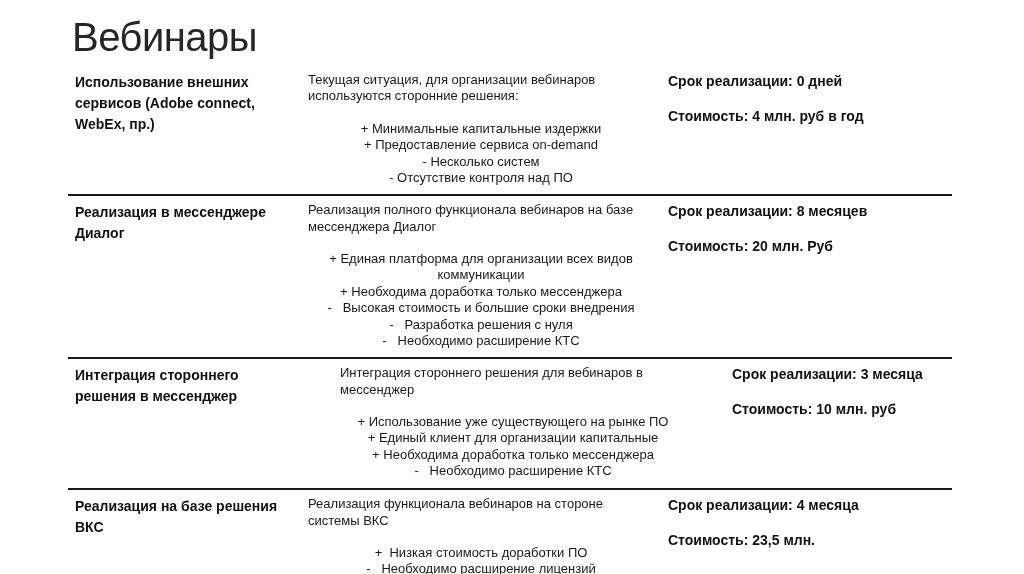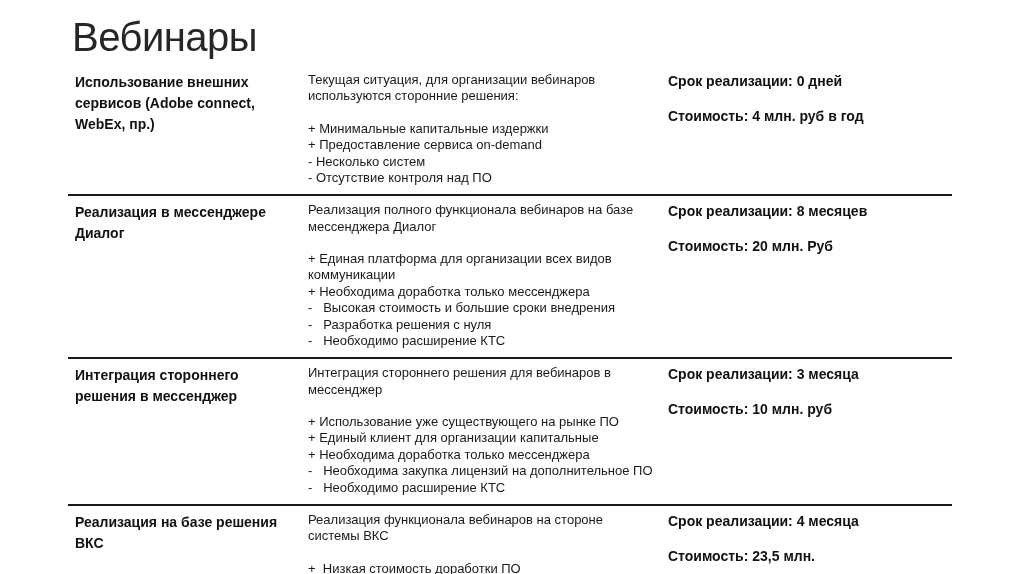--- a/index.html
+++ b/index.html
@@ -39,40 +39,40 @@
   .trow {
     display: grid;
     grid-template-columns: 232px 360px 293px;
     box-sizing: border-box;
   }
   .trow.bordered {
     border-bottom: 2px solid #1a1a1a;
   }
   .row-1 { min-height: 120px; }
   .row-2 { min-height: 145px; }
-  .row-3 { min-height: 131px; }
+  .row-3 { min-height: 131px; gap: 32px; }
   .row-4 { min-height: 106px; }
   .cell {
     box-sizing: border-box;
     padding: 6px 6px 8px 8px;
   }
   .col-option {
     padding-left: 7px;
     font-size: 14px;
     font-weight: bold;
     line-height: 1.5;
     color: #111111;
   }
   .col-desc {
     font-size: 13px;
     line-height: 1.26;
     color: #1a1a1a;
   }
   .intro { white-space: pre-wrap; }
-  .points { margin-top: 16px; }
+  .points { margin-top: 16px; text-align: center; }
   .point  { white-space: pre-wrap; }
   .col-meta {
     font-size: 14px;
     font-weight: bold;
     line-height: 1.3;
     color: #111111;
   }
   .cost { margin-top: 17px; }
 </style>
 </head>
@@ -120,21 +120,20 @@
     </div>
 
     <div class="trow row-3 bordered">
       <div class="cell col-option">Интеграция стороннего решения в мессенджер</div>
       <div class="cell col-desc">
         <div class="intro">Интеграция стороннего решения для вебинаров в мессенджер</div>
         <div class="points">
           <div class="point">+ Использование уже существующего на рынке ПО</div>
           <div class="point">+ Единый клиент для организации капитальные</div>
           <div class="point">+ Необходима доработка только мессенджера</div>
-          <div class="point">-   Необходима закупка лицензий на дополнительное ПО</div>
           <div class="point">-   Необходимо расширение КТС</div>
         </div>
       </div>
       <div class="cell col-meta">
         <div class="timeline">Срок реализации: 3 месяца</div>
         <div class="cost">Стоимость: 10 млн. руб</div>
       </div>
     </div>
 
     <div class="trow row-4">

